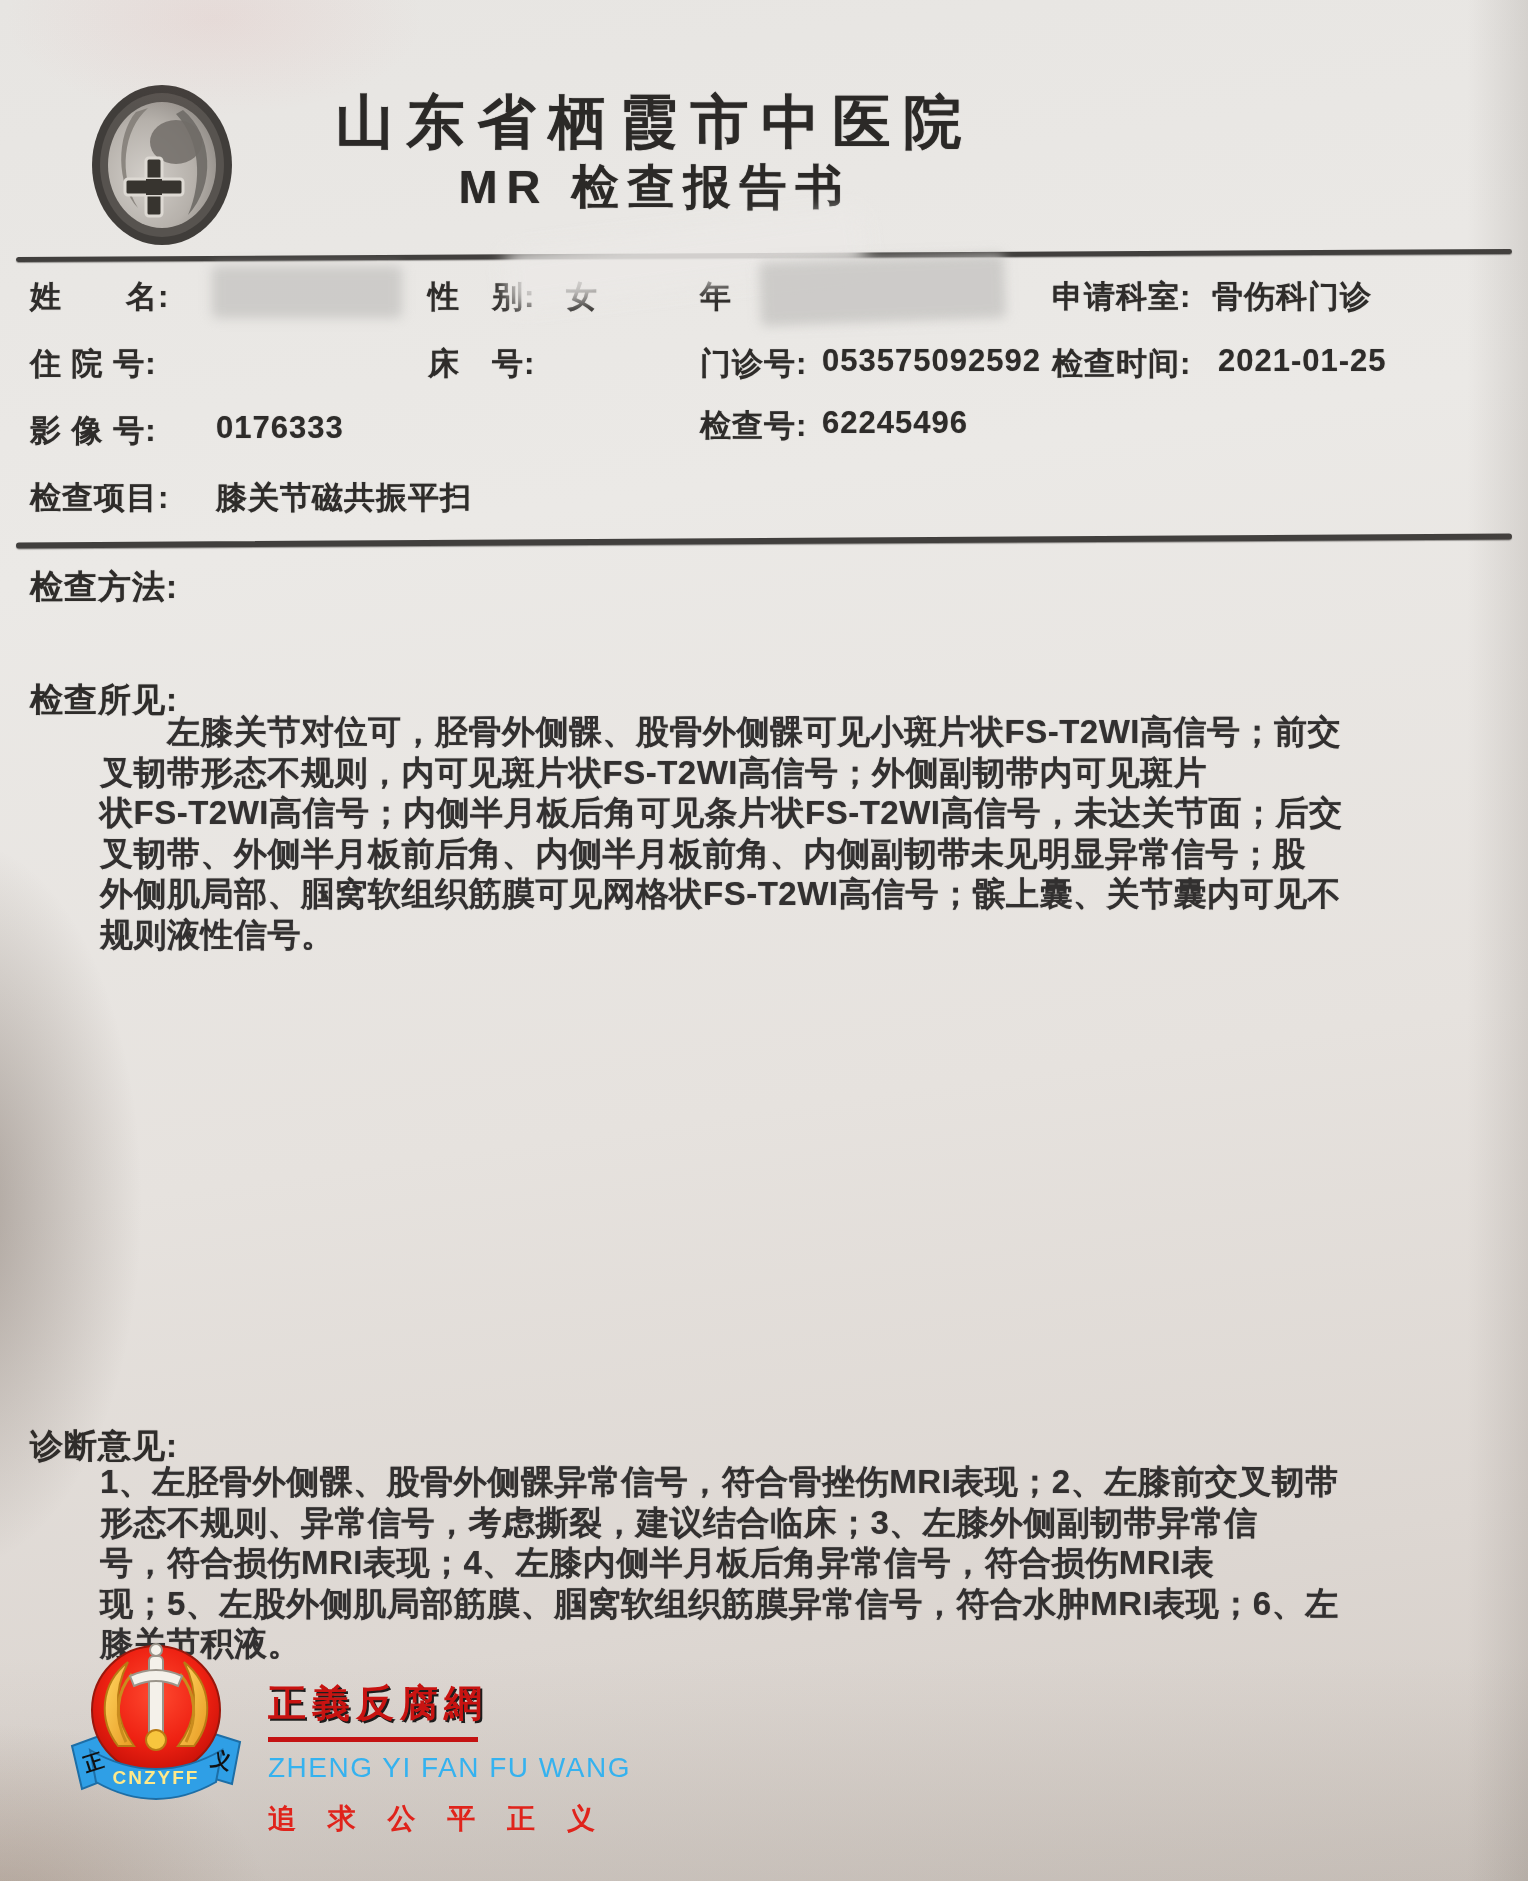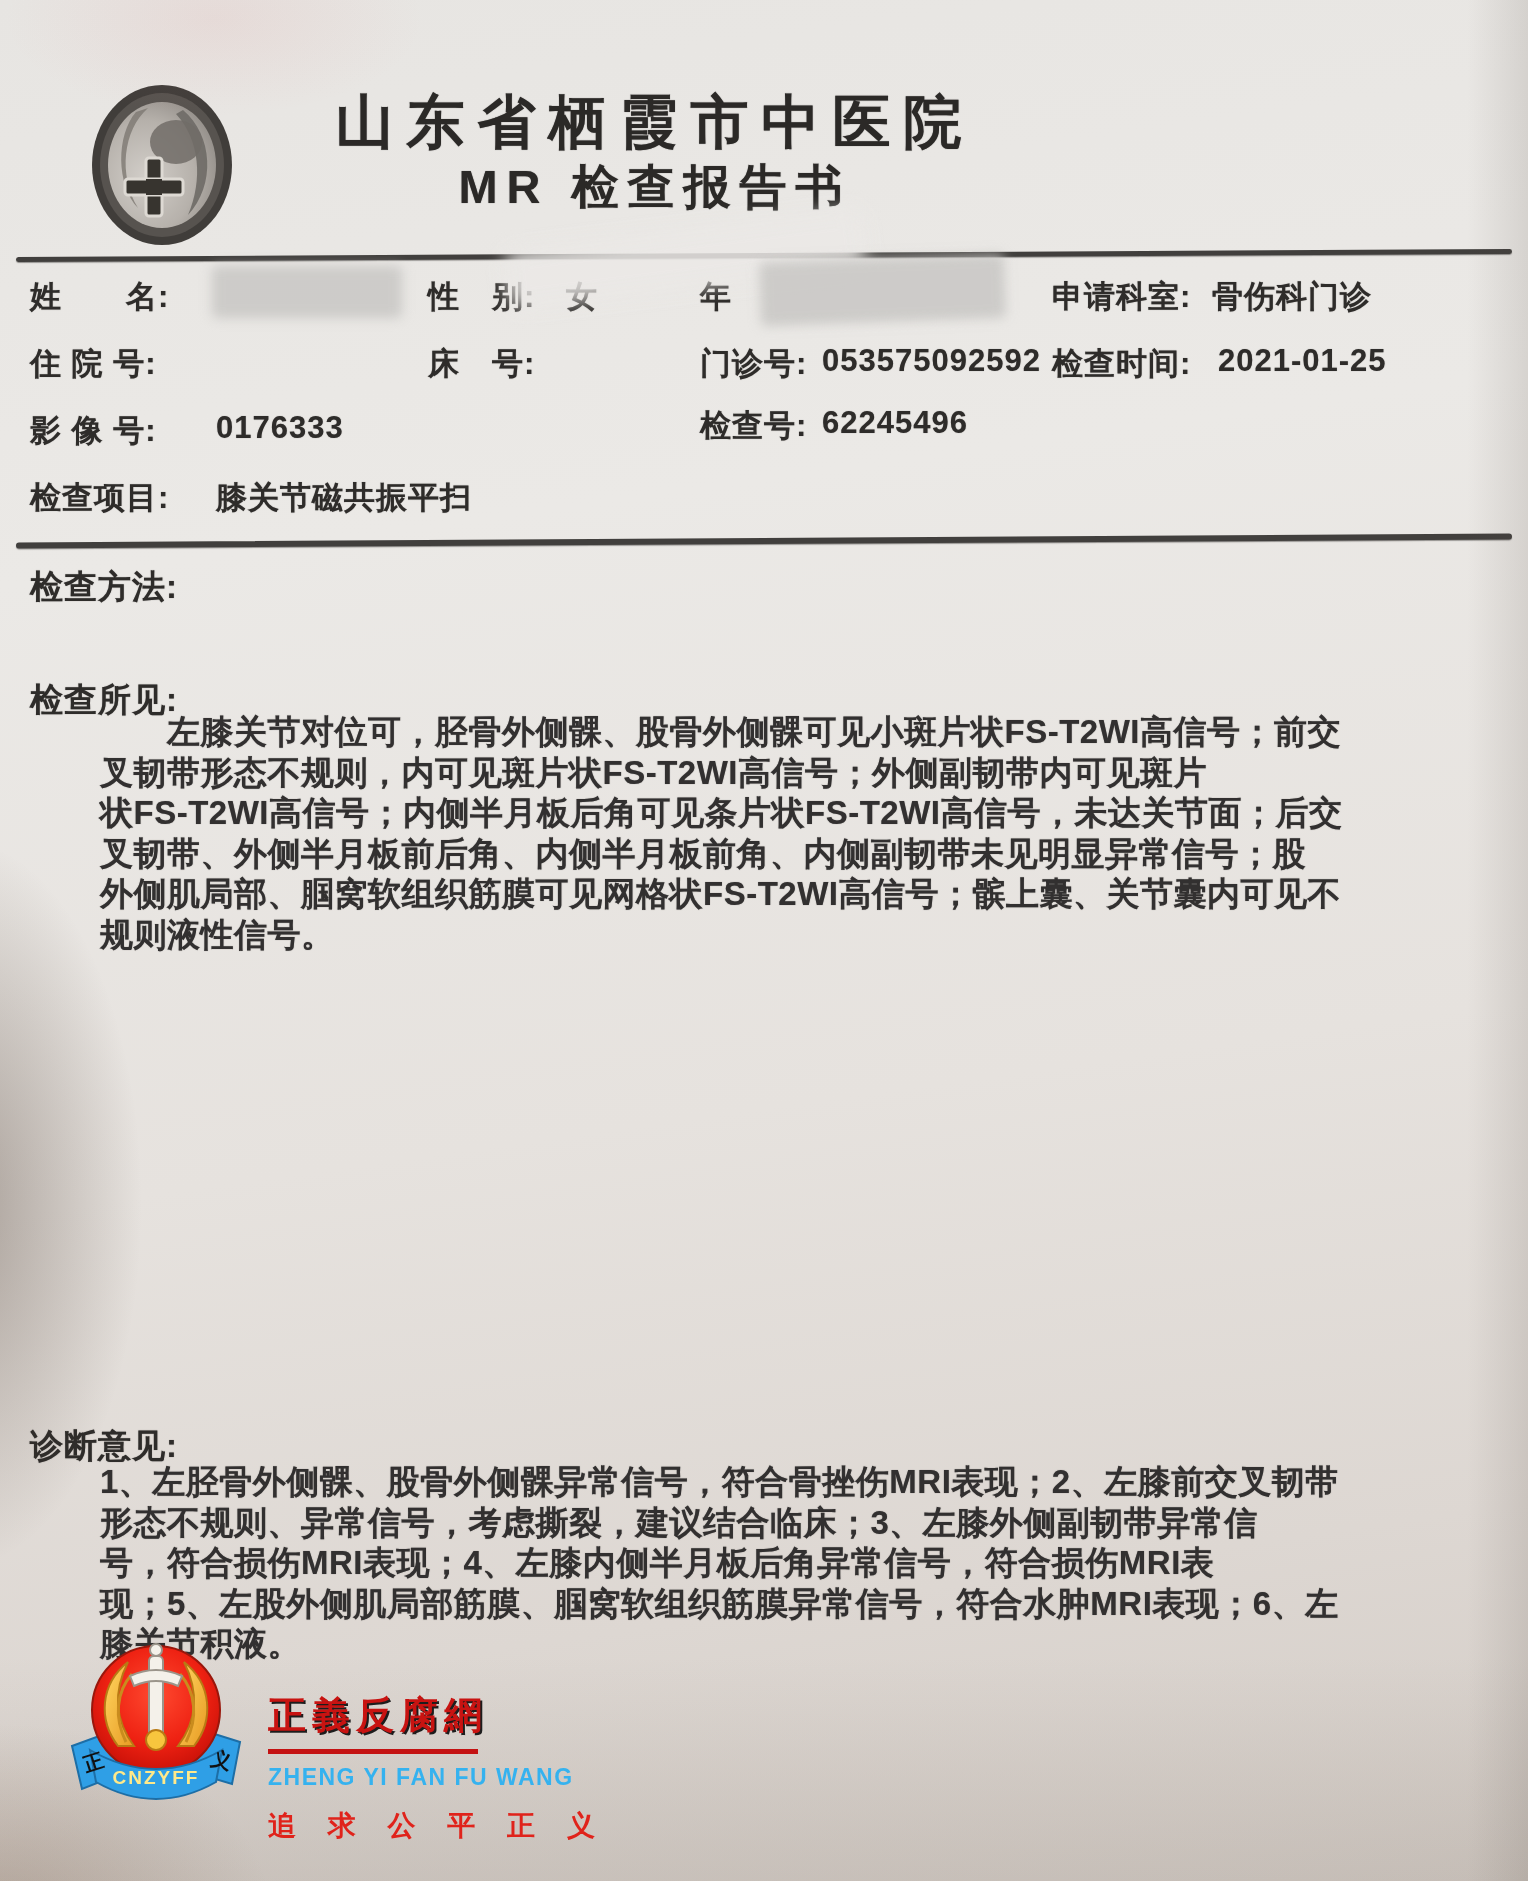--- a/index.html
+++ b/index.html
@@ -45,21 +45,21 @@
     font-weight:700;font-size:58px;letter-spacing:13px;text-align:center;color:#2b2927;
     text-shadow:0 0 1px rgba(30,28,26,0.6);white-space:nowrap;
   }
   .title-sub{
     font-weight:700;font-size:47px;letter-spacing:9px;text-align:center;color:#2b2927;
     text-shadow:0 0 1px rgba(30,28,26,0.6);white-space:nowrap;
   }
   
   .wm-name{font-weight:900;font-size:38px;letter-spacing:6px;color:#c81311;text-shadow:2px 2px 0 #1d1d1d;white-space:nowrap;}
   .wm-line{width:210px;height:5px;background:#c41212;margin-top:8px;}
-  .wm-pinyin{font-weight:700;font-size:23px;letter-spacing:1.5px;color:#35b2ef;margin-top:10px;white-space:nowrap;}
+  .wm-pinyin{font-weight:400;font-size:28px;letter-spacing:1.5px;color:#35b2ef;margin-top:10px;white-space:nowrap;}
   .wm-slogan{font-weight:700;font-size:28px;letter-spacing:12px;color:#e0231b;margin-top:16px;white-space:nowrap;}
 </style>
 </head>
 <body>
 
 <div class="page">
 
   <div class="abs" style="left:88px;top:80px;">
     <svg width="152" height="170" viewBox="0 0 152 170">
       <defs>
@@ -170,20 +170,20 @@
       <path d="M60,42 Q86,30 112,42 L108,52 Q86,42 64,52 Z" fill="#f4f1ea" stroke="#9b958b" stroke-width="2"></path>
       <circle cx="86" cy="106" r="10" fill="#f7c53e" stroke="#b87a14" stroke-width="2"></circle>
 
       <path d="M20,116 Q86,154 152,116 L146,148 Q86,182 26,148 Z" fill="#2f9fe6" stroke="#1d6ea6" stroke-width="2"></path>
       <text x="86" y="150" text-anchor="middle" font-family="Liberation Sans, sans-serif" font-size="19" font-weight="bold" fill="#ffe98a" letter-spacing="2">CNZYFF</text>
       <text x="16" y="138" font-family="Liberation Sans, sans-serif" font-size="20" font-weight="bold" fill="#111" transform="rotate(-18 16 138)">正</text>
       <text x="140" y="130" font-family="Liberation Sans, sans-serif" font-size="20" font-weight="bold" fill="#111" transform="rotate(16 140 130)">义</text>
     </svg>
   </div>
 
-  <div class="abs" style="left:268px;top:1678px;z-index:6;margin-top:12px;">
+  <div class="abs" style="left:268px;top:1678px;z-index:6;">
     <div class="wm-name">正義反腐網</div>
     <div class="wm-line"></div>
     <div class="wm-pinyin">ZHENG YI FAN FU WANG</div>
     <div class="wm-slogan">追 求 公 平 正 义</div>
   </div>
 
 </div>
 
 </body></html>

